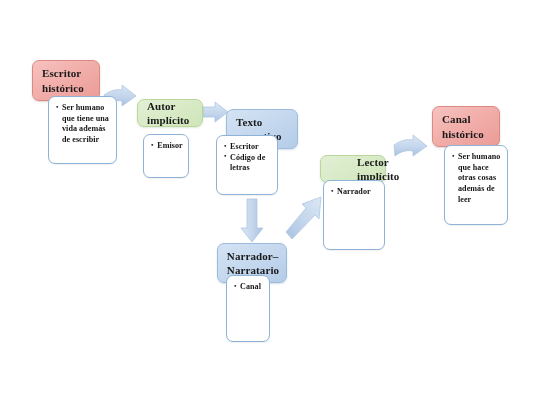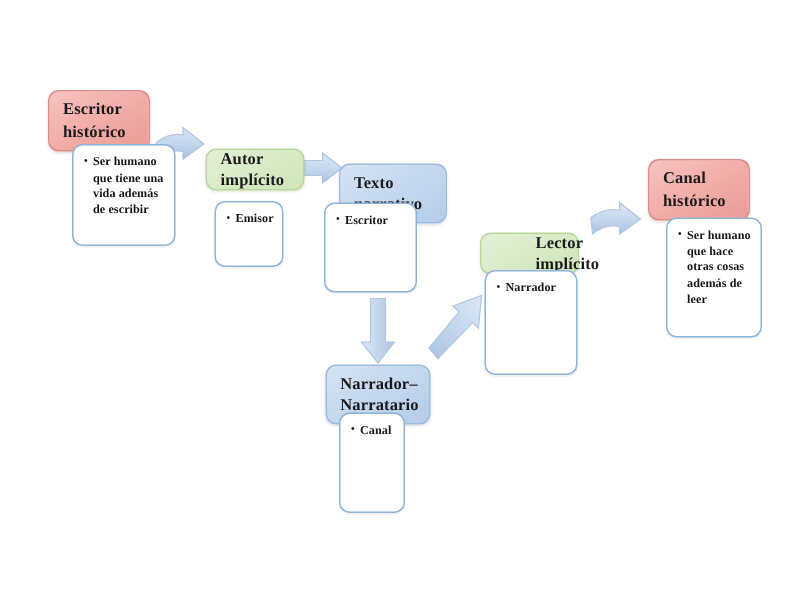--- a/index.html
+++ b/index.html
@@ -117,21 +117,21 @@
         </linearGradient>
       </defs>
       <path d="M3,11 C10,6 16,5 21,6 L21,1 L35,12 L21,22 L21,17 C16,16 10,17 4,22 Z" fill="url(#ag1)" stroke="#b0c6e1" stroke-width="0.8"></path>
     </svg>
   </div>
 
   <div class="node">
     <div class="node-header green" style="left:137px; top:99px; width:66px; height:28px;">
       <span>Autor implícito</span>
     </div>
-    <div class="node-body" style="left:143px; top:134px; width:46px; height:44px;">
+    <div class="node-body" style="left:143px; top:134px; width:46px; height:44px;text-align:center;">
       <ul class="bullets">
         <li>Emisor</li>
       </ul>
     </div>
   </div>
 
   <div class="arrow" style="left:201px; top:99px;">
     <svg width="32" height="32" viewBox="0 0 32 32">
       <defs>
         <linearGradient id="ag2" x1="0" y1="0" x2="0" y2="1">
@@ -144,20 +144,21 @@
     </svg>
   </div>
 
   <div class="node">
     <div class="node-header blue" style="left:226px; top:109px; width:72px; height:40px;">
       <span>Texto narrativo</span>
     </div>
     <div class="node-body" style="left:216px; top:135px; width:62px; height:60px;">
       <ul class="bullets">
         <li>Escritor</li>
+        <li>Código de letras</li>
       </ul>
     </div>
   </div>
 
   <div class="arrow" style="left:239px; top:198px;">
     <svg width="28" height="48" viewBox="0 0 28 48">
       <defs>
         <linearGradient id="ag3" x1="0" y1="0" x2="1" y2="0">
           <stop offset="0%" stop-color="#dbe7f5"></stop>
           <stop offset="50%" stop-color="#c5d7ed"></stop>

